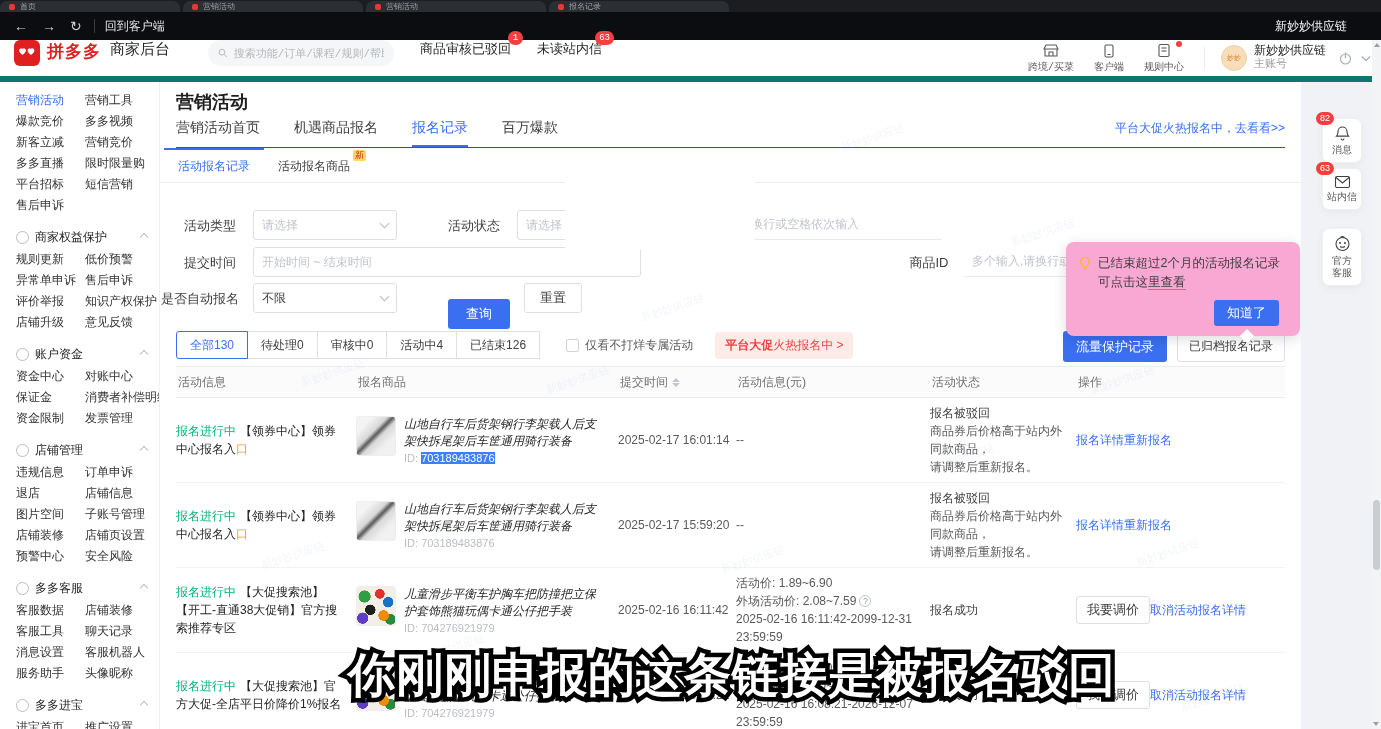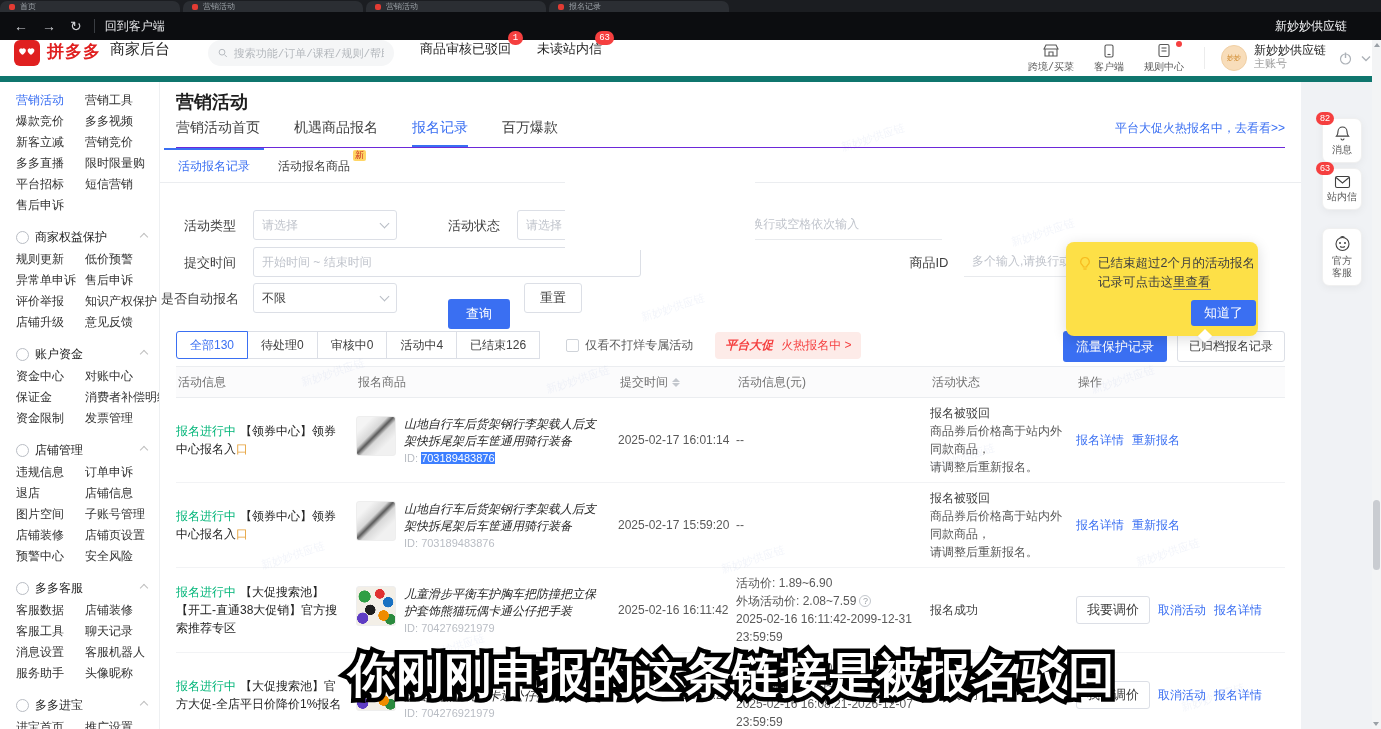--- a/index.html
+++ b/index.html
@@ -64,36 +64,36 @@
   .filters{position:absolute;top:101px;left:0;right:0;height:128px;}
   .flabel{position:absolute;font-size:13px;color:#404040;text-align:center;white-space:nowrap;}
   .fctl{position:absolute;height:30px;border:1px solid #dcdfe6;border-radius:3px;background:#fff;display:flex;align-items:center;padding:0 8px;font-size:12px;color:#c0c4cc;}
   .fctl .ph{white-space:nowrap;overflow:hidden;flex:1;}
   .caret{width:7px;height:7px;border-right:1px solid #b7bcc4;border-bottom:1px solid #b7bcc4;transform:rotate(45deg);margin-left:6px;flex:0 0 auto;margin-top:-3px;}
   .btn-primary{background:#3a6ff2;color:#fff;border:none;border-radius:3px;font-size:13px;cursor:pointer;}
   .btn-plain{background:#fff;color:#404040;border:1px solid #dcdfe6;border-radius:3px;font-size:13px;cursor:pointer;}
   .whitebox{position:absolute;left:405px;top:96px;width:190px;height:72px;background:#fff;z-index:30;}
 
   
-  .tip{position:absolute;left:906px;top:160px;width:192px;min-height:80px;background:#fde047;border-radius:8px;box-shadow:0 3px 14px rgba(0,0,0,.14);padding:12px 0 10px 12px;z-index:40;}
+  .tip{position:absolute;left:906px;top:160px;width:234px;min-height:80px;background:#f9a8d4;border-radius:8px;box-shadow:0 3px 14px rgba(0,0,0,.14);padding:12px 19px 10px 12px;z-index:40;}
   .tip .txt{font-size:12.5px;color:#404040;line-height:19px;}
   .tip .ul{border-bottom:1px solid #8c8c8c;}
   .tip .okbtn{display:block;margin:8px 2px 0 auto;padding:4px 13px;}
   .tip::after{content:'';position:absolute;bottom:-5px;right:48px;width:10px;height:10px;background:#fff;transform:rotate(45deg);box-shadow:3px 3px 6px rgba(0,0,0,.06);}
 
   
   .pillrow{position:absolute;top:249px;left:16px;right:16px;height:28px;display:flex;align-items:center;}
   .pill{height:28px;padding:0 13px;border:1px solid #dcdfe6;margin-left:-1px;display:flex;align-items:center;font-size:12px;color:#404040;background:#fff;cursor:pointer;white-space:nowrap;}
   .pill:first-child{border-radius:3px 0 0 3px;margin-left:0;}
   .pill:last-of-type{border-radius:0 3px 3px 0;}
   .pill.active{border:1px solid #3a6ff2;color:#3a6ff2;z-index:2;}
   .cb{width:13px;height:13px;border:1px solid #cfd3d9;border-radius:2px;background:#fff;margin-left:26px;flex:0 0 auto;}
   .cblabel{font-size:12px;color:#595959;margin-left:6px;white-space:nowrap;}
   .hotpill{margin-left:22px;background:#fdebe8;border-radius:4px;padding:5px 10px;font-size:12px;color:#f53f3f;white-space:nowrap;cursor:pointer;}
-  .hotpill b{font-style:italic;margin-right:8px;}
+  .hotpill b{margin-right:0;}
   .topbtns{position:absolute;top:249px;right:16px;display:flex;gap:10px;z-index:2;}
   .topbtns .btn-primary{padding:6px 13px;}
   .topbtns .btn-plain{padding:6px 11px;font-size:12px;}
 
   
   .thead{position:absolute;top:284px;left:16px;right:16px;height:32px;background:#fbfbfc;border-top:1px solid #ebedf0;border-bottom:1px solid #ebedf0;display:grid;grid-template-columns:180px 262px 118px 194px 146px 1fr;align-items:center;font-size:12px;color:#737373;}
   .thead .hc{padding-left:2px;display:flex;align-items:center;gap:4px;}
   .sorticon{display:inline-flex;flex-direction:column;gap:1px;}
   .sorticon i{width:0;height:0;border-left:4px solid transparent;border-right:4px solid transparent;}
   .sorticon .up{border-bottom:4px solid #c3c7cd;}
@@ -115,21 +115,21 @@
     radial-gradient(circle at 15% 82%,#5f3dc4 0 12%,transparent 13%),
     radial-gradient(circle at 88% 85%,#2b8a3e 0 11%,transparent 12%),
     #f3efe7;}
   .p-title{font-size:12px;line-height:17px;color:#262626;font-style:italic;}
   .p-id{font-size:11px;color:#b9bdc4;margin-top:2px;}
   .p-id .sel{background:#3d7fff;color:#fff;}
   .c-time{font-size:12px;color:#595959;}
   .c-info{font-size:12px;color:#595959;line-height:18px;padding-right:10px;}
   .c-state{font-size:12px;color:#595959;line-height:18px;padding-right:10px;}
   .c-state .l0{color:#404040;}
-  .c-ops{display:flex;align-items:center;flex-wrap:wrap;gap:8px;font-size:12px;}
+  .c-ops{display:flex;align-items:center;flex-wrap:wrap;font-size:12px;}
   .oplink{color:#3a6ff2;cursor:pointer;white-space:nowrap;}
   .opbtn{padding:4px 10px;white-space:nowrap;}
   .i-ic{display:inline-block;width:12px;height:12px;border:1px solid #c2c6cc;border-radius:50%;font-size:9px;line-height:11px;text-align:center;color:#9aa0a6;margin-left:3px;vertical-align:1px;}
 
   
   .railcard{position:absolute;left:1322px;width:40px;background:#fff;border:1px solid #f0f0f0;border-radius:7px;box-shadow:0 2px 8px rgba(0,0,0,.05);display:flex;flex-direction:column;align-items:center;padding:6px 2px;gap:2px;z-index:12;}
   .railcard .lb{font-size:10px;color:#595959;line-height:12px;text-align:center;}
   .railbadge{position:absolute;z-index:13;background:#f53f3f;color:#fff;font-size:9px;line-height:13px;min-width:18px;text-align:center;border-radius:8px;padding:0 3px;}
 
   

